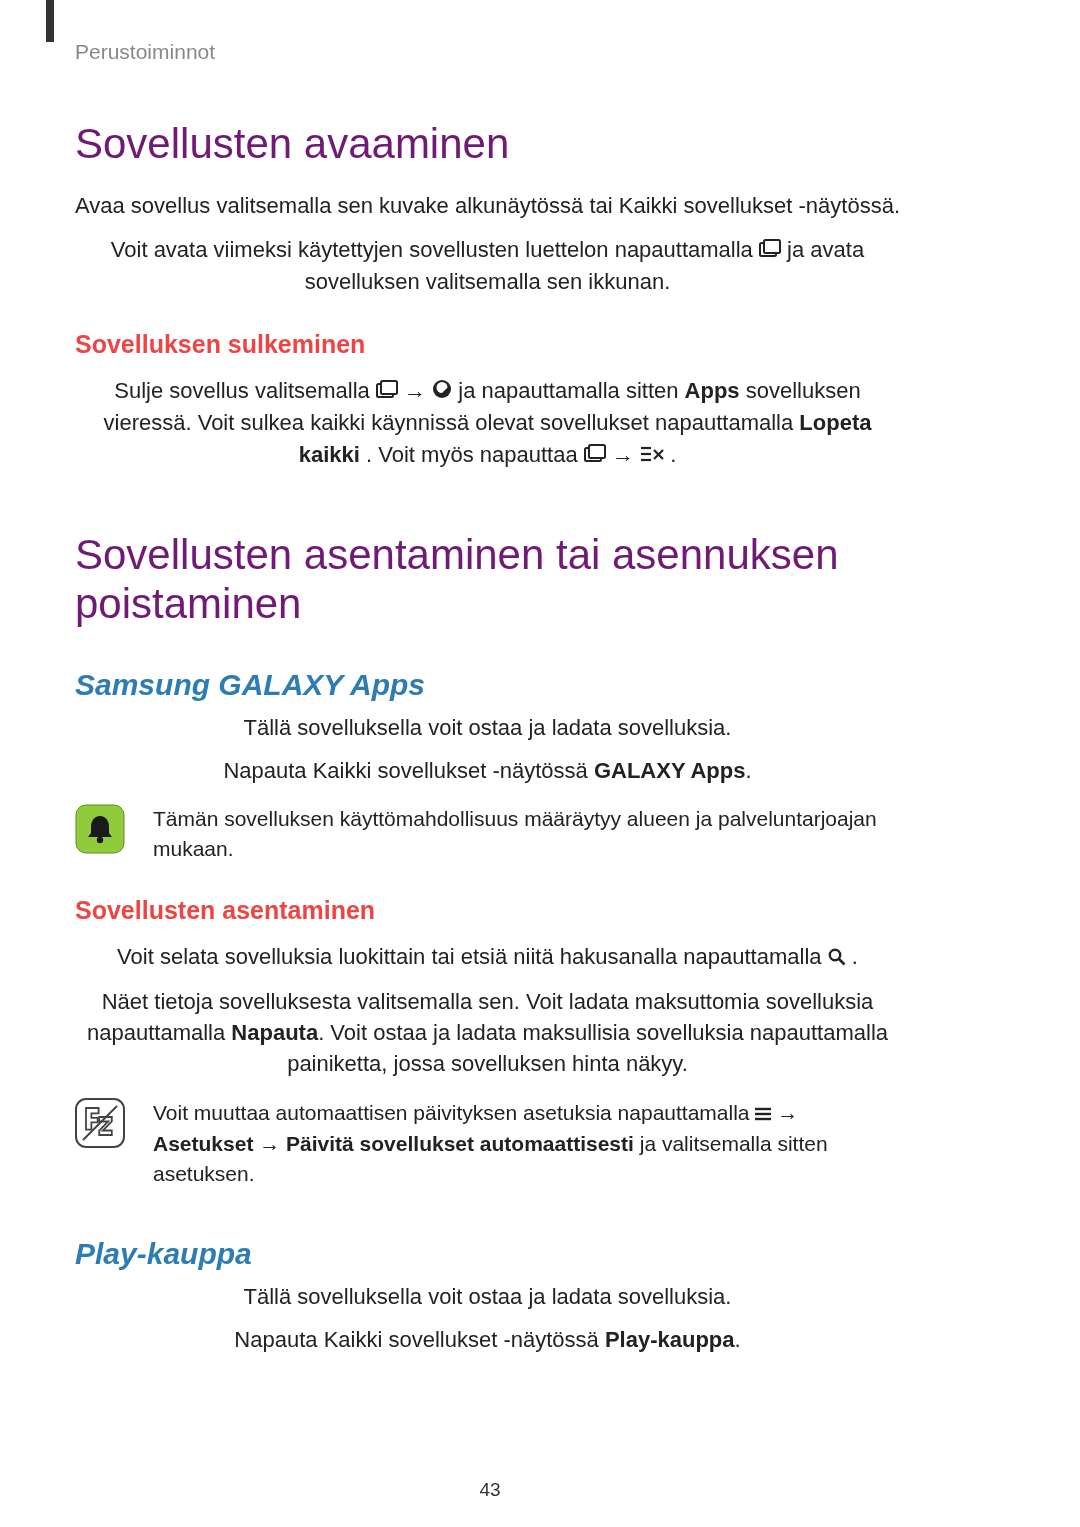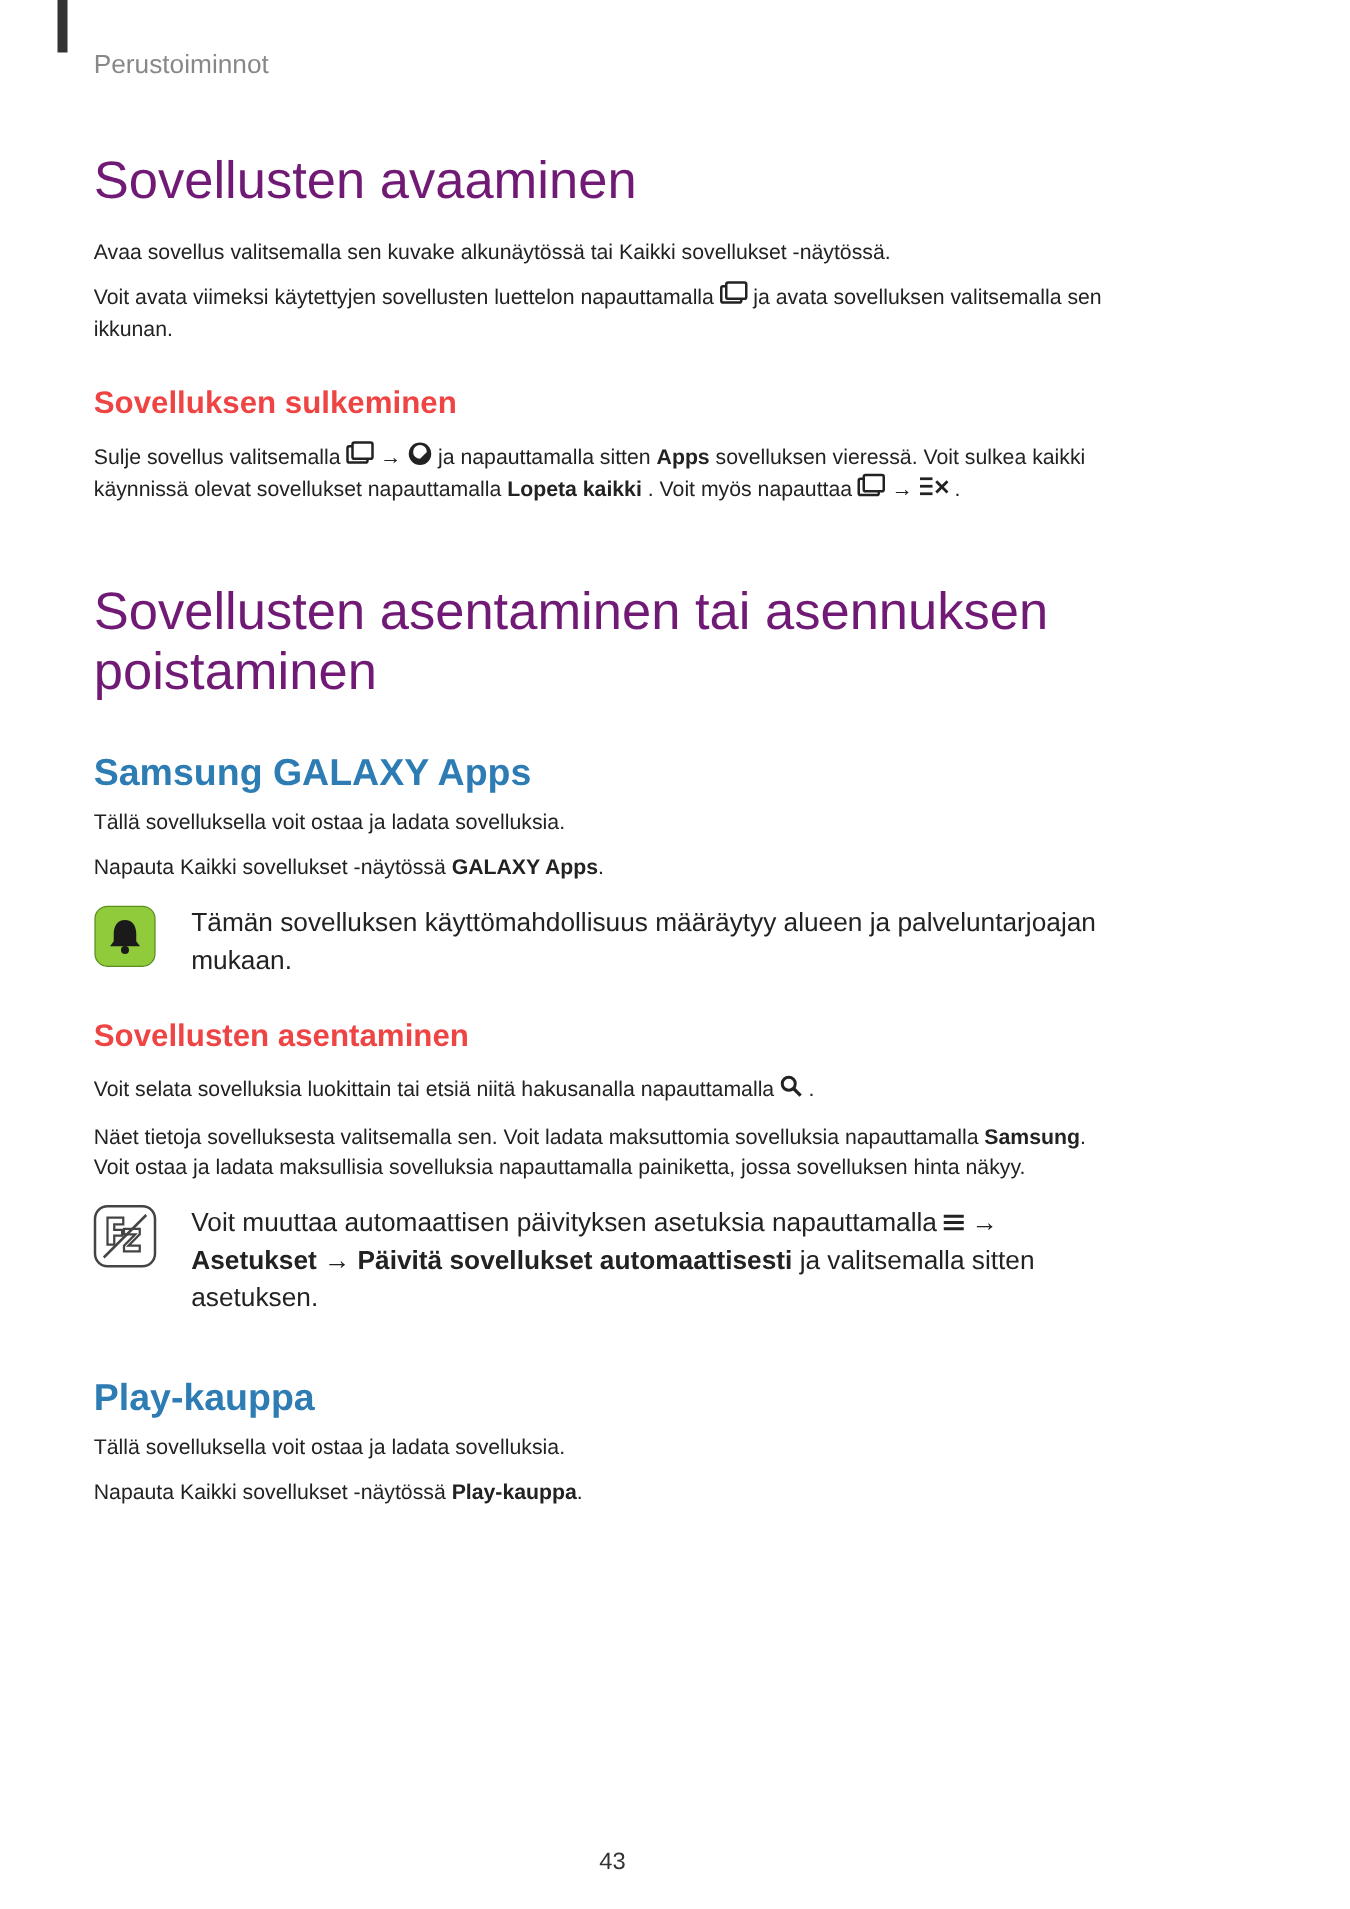--- a/index.html
+++ b/index.html
@@ -35,31 +35,33 @@
     font-weight: 400;
     font-size: 42px;
     margin: 0 0 22px 0;
     line-height: 1.15;
   }
   h2 {
     color: #2D7CB3;
     font-weight: 600;
     font-size: 30px;
     margin: 40px 0 10px 0;
+    font-style: italic;
   }
   h3 {
     color: #ef4444;
     font-weight: 700;
     font-size: 25px;
     margin: 32px 0 16px 0;
   }
   p {
-    font-size: 17px;
+    font-size: 22px;
     line-height: 1.42;
     margin: 0 0 12px 0;
+    text-align: center;
   }
   strong {
     font-weight: 700;
   }
   .icon {
     display: inline-block;
     vertical-align: middle;
   }
   .note-row {
     display: flex;
@@ -175,21 +177,21 @@
     <span class="icon">
       <svg width="18" height="18" viewBox="0 0 18 18">
         <circle cx="7" cy="7" r="5.2" fill="none" stroke="#222" stroke-width="2.4"></circle>
         <line x1="11" y1="11" x2="16.5" y2="16.5" stroke="#222" stroke-width="2.6"></line>
       </svg>
     </span>
     <span>.</span>
   </p>
 
   <p>
-    <span>Näet tietoja sovelluksesta valitsemalla sen. Voit ladata maksuttomia sovelluksia napauttamalla </span><strong>Samsung</strong><span>. Voit ostaa ja ladata maksullisia sovelluksia napauttamalla painiketta, jossa sovelluksen hinta näkyy.</span>
+    <span>Näet tietoja sovelluksesta valitsemalla sen. Voit ladata maksuttomia sovelluksia napauttamalla </span><strong>Napauta</strong><span>. Voit ostaa ja ladata maksullisia sovelluksia napauttamalla painiketta, jossa sovelluksen hinta näkyy.</span>
   </p>
 
   <div class="note-row">
     <span class="icon">
       <svg width="50" height="50" viewBox="0 0 50 50">
         <rect x="1" y="1" width="48" height="48" rx="10" fill="none" stroke="#444" stroke-width="2"></rect>
         <line x1="8" y1="42" x2="42" y2="8" stroke="#444" stroke-width="2"></line>
         <path d="M10 10 L24 10 L24 16 L16 16 L16 21 L23 21 L23 26 L16 26 L16 34 L10 34 Z" fill="none" stroke="#444" stroke-width="2" transform="translate(2,1) scale(0.9)"></path>
         <path d="M28 20 L42 20 L42 25 L32 35 L42 35 L42 40 L28 40 L28 35 L38 25 L28 25 Z" fill="none" stroke="#444" stroke-width="2" transform="translate(-1,1) scale(0.9)"></path>
       </svg>

